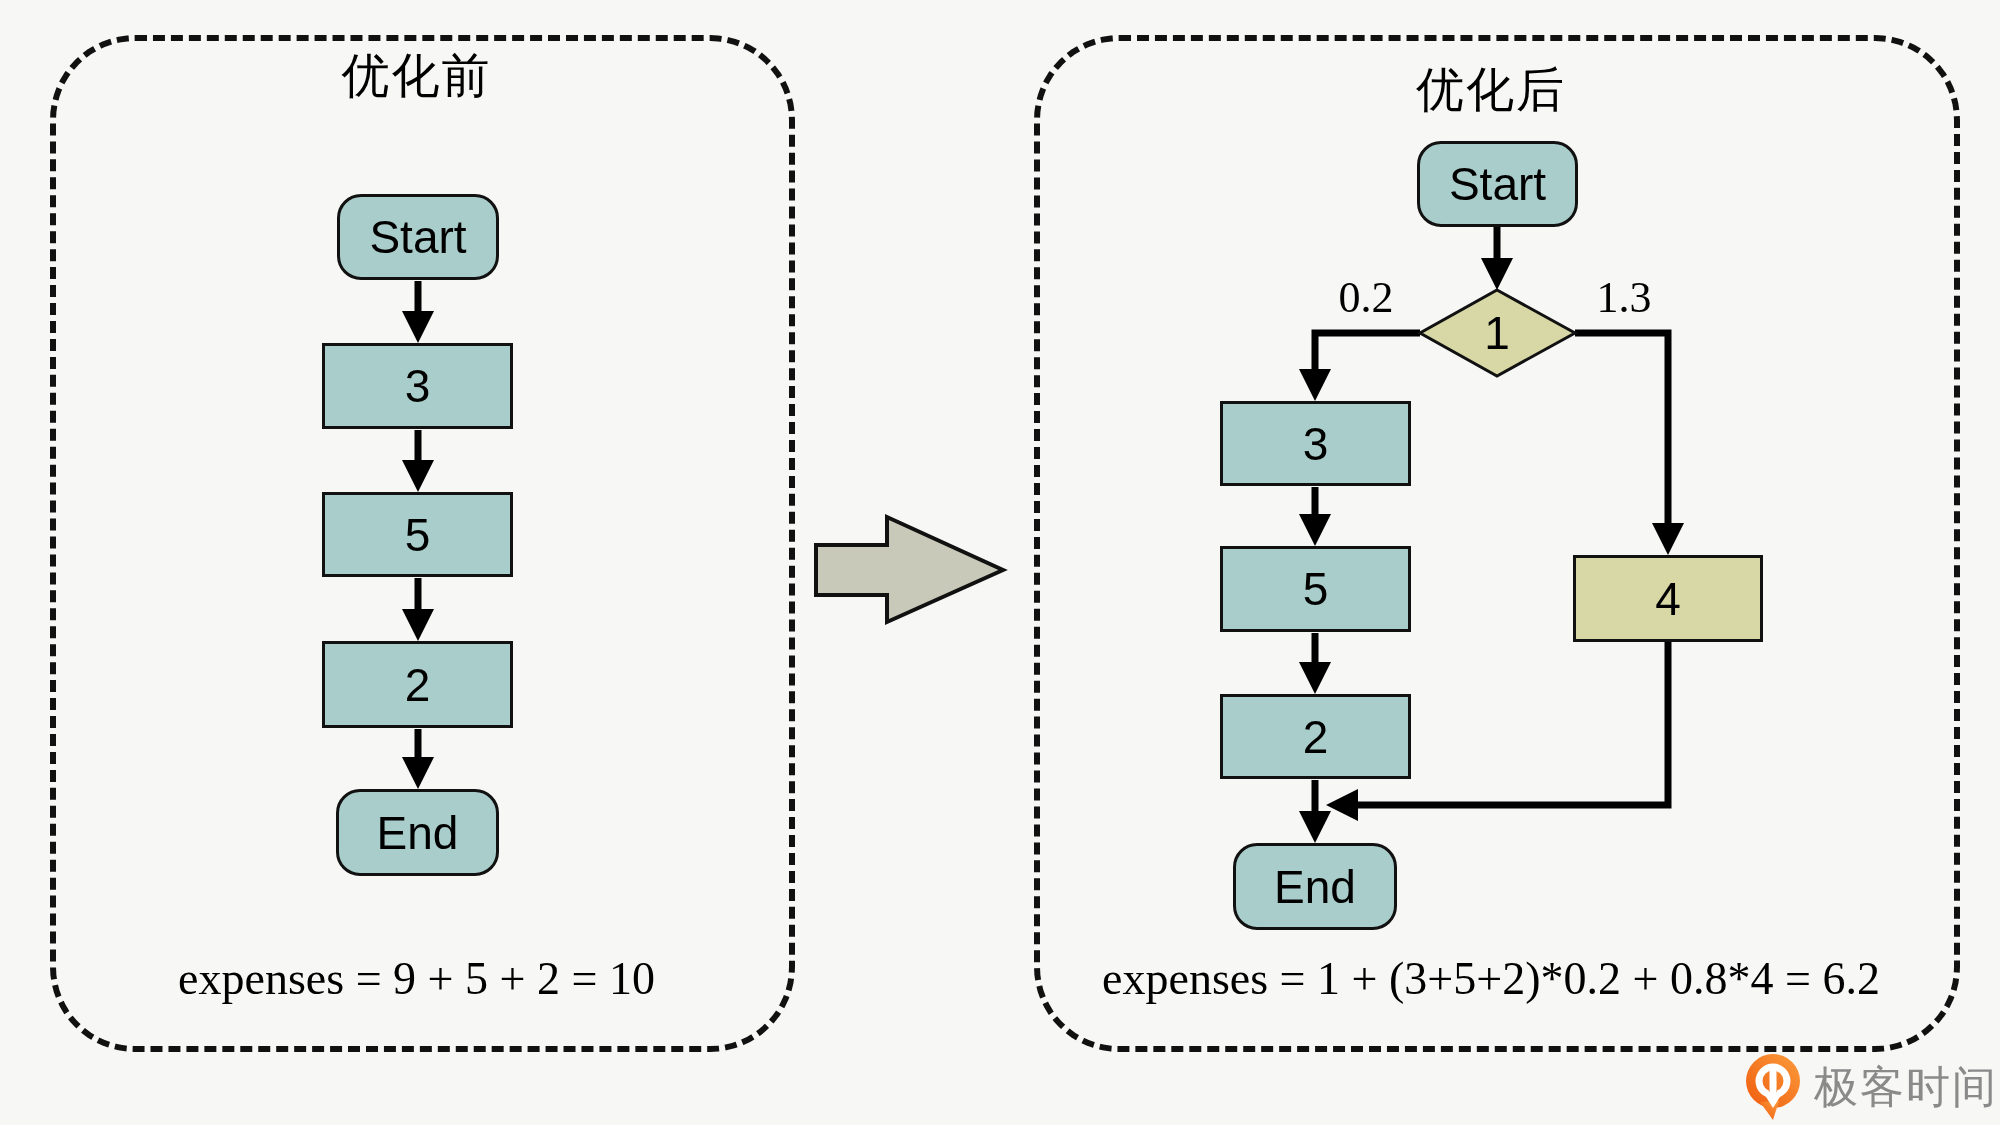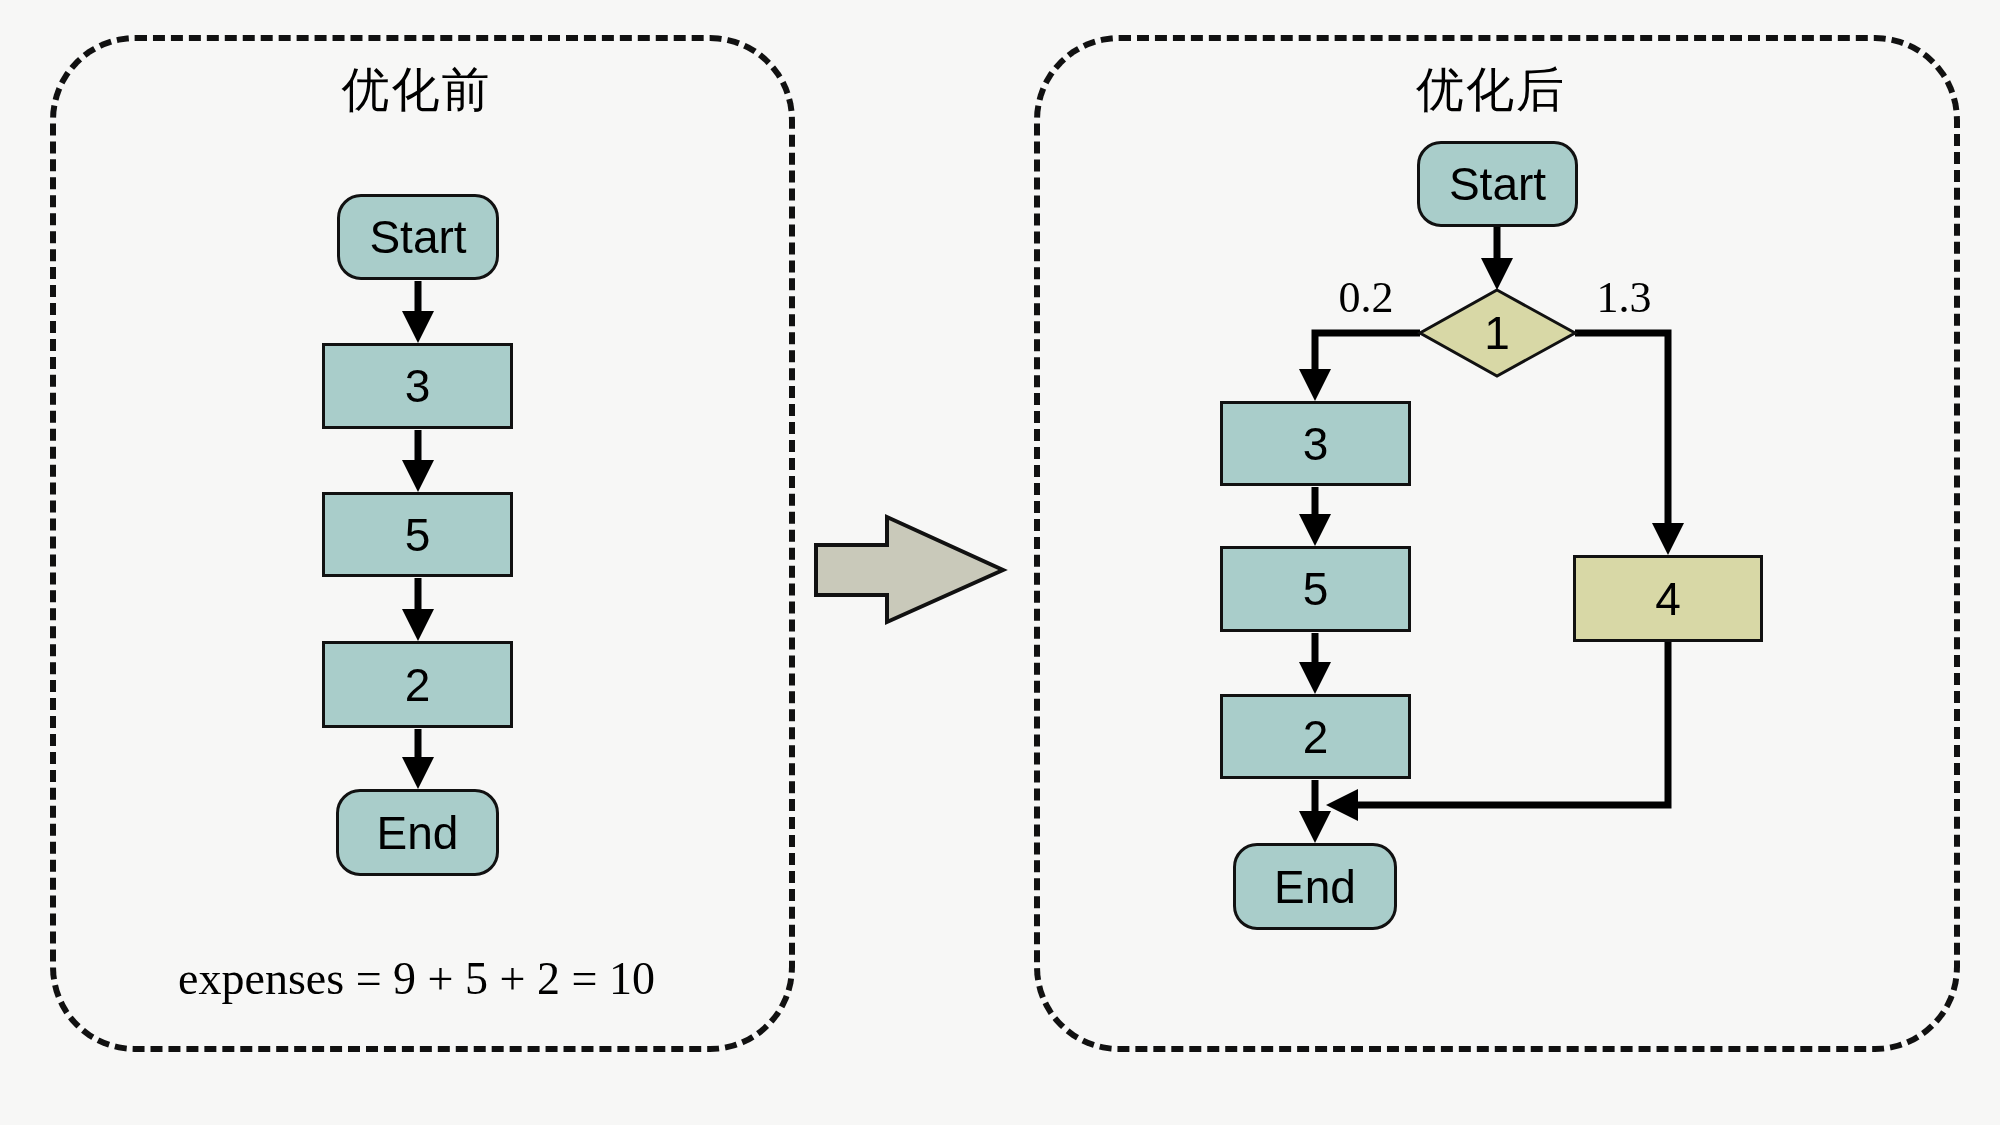--- a/index.html
+++ b/index.html
@@ -15,21 +15,21 @@
   .panel{
     position:absolute;border:6px dashed var(--line);border-radius:85px;
     background:transparent;
   }
   .panel-before{left:50px;top:35px;width:733px;height:1005px;}
   .panel-after{left:1034px;top:35px;width:914px;height:1005px;}
   .panel-title{
     position:absolute;text-align:center;font-size:48px;font-weight:400;
     letter-spacing:2px;
   }
-  .title-before{left:50px;top:58px;width:733px;}
+  .title-before{left:50px;top:44px;width:733px;}
   .title-after{left:1034px;top:58px;width:914px;}
   .box{
     position:absolute;box-sizing:border-box;border:3px solid var(--line);
     background:var(--teal);display:flex;align-items:center;justify-content:center;
     font-size:46px;line-height:1;
   }
   .rounded{border-radius:24px;}
   .olive{background:var(--olive);}
   .diamond-label{
     position:absolute;left:1457px;top:306px;width:80px;height:54px;
@@ -133,15 +133,33 @@
 
   <div class="diamond-label">1</div>
   <div class="branch-label bl-left">0.2</div>
   <div class="branch-label bl-right">1.3</div>
 
   <div class="box" style="left:1220px;top:401px;width:191px;height:85px;">3</div>
   <div class="box" style="left:1220px;top:546px;width:191px;height:86px;">5</div>
   <div class="box" style="left:1220px;top:694px;width:191px;height:85px;">2</div>
   <div class="box olive" style="left:1573px;top:555px;width:190px;height:87px;">4</div>
   <div class="box rounded" style="left:1233px;top:843px;width:164px;height:87px;">End</div>
+  <div class="formula formula-after">expenses = 1 + (3+5+2)*0.2 + 0.8*4 = 6.2</div>
 
+  <div class="logo">
+    <svg width="62" height="70" viewBox="0 0 62 70" aria-hidden="true">
+      <defs>
+        <linearGradient id="lg" x1="0" y1="1" x2="1" y2="0">
+          <stop offset="0" stop-color="#ef5c0e"></stop>
+          <stop offset="1" stop-color="#fb9b3c"></stop>
+        </linearGradient>
+      </defs>
+      <circle cx="31" cy="29" r="27" fill="url(#lg)"></circle>
+      <path d="M18 50 L31 68 L37 49 Z" fill="url(#lg)"></path>
+      <circle cx="31" cy="29" r="14" fill="none" stroke="#ffffff" stroke-width="7"></circle>
+      <path d="M27 29 h8 v14 h-8 Z" fill="url(#lg)"></path>
+      <path d="M31 18 V 40" stroke="#ffffff" stroke-width="7"></path>
+      <path d="M21 40 H41 L31 56 Z" fill="#ffffff"></path>
+    </svg>
+    <span class="logo-text">极客时间</span>
+  </div>
 
 </div>
 
 </body></html>

